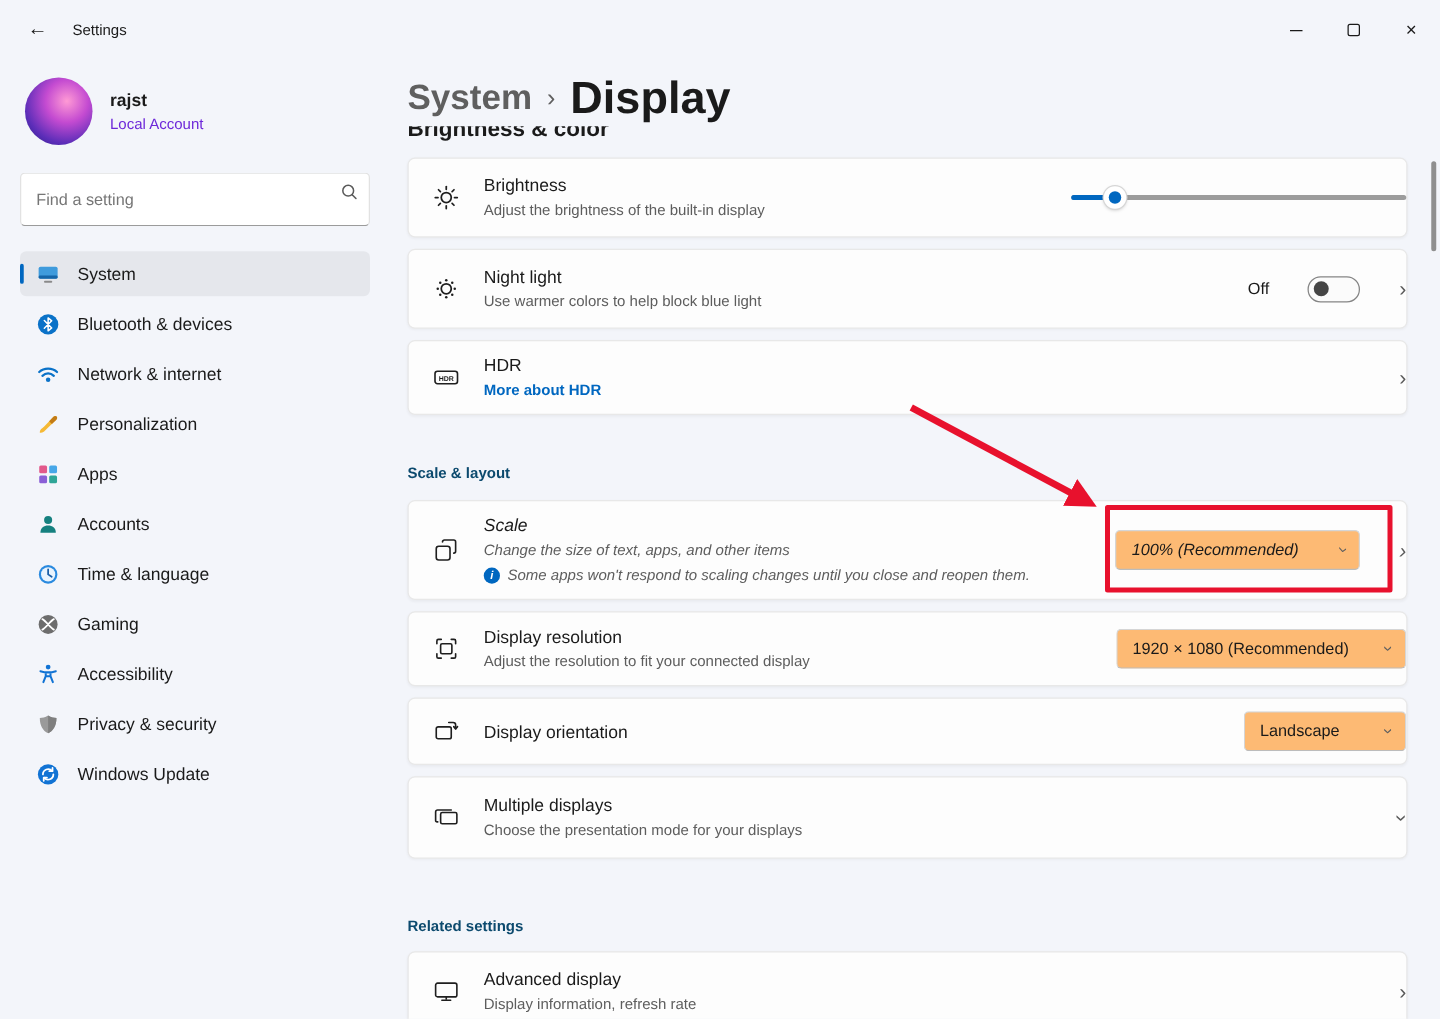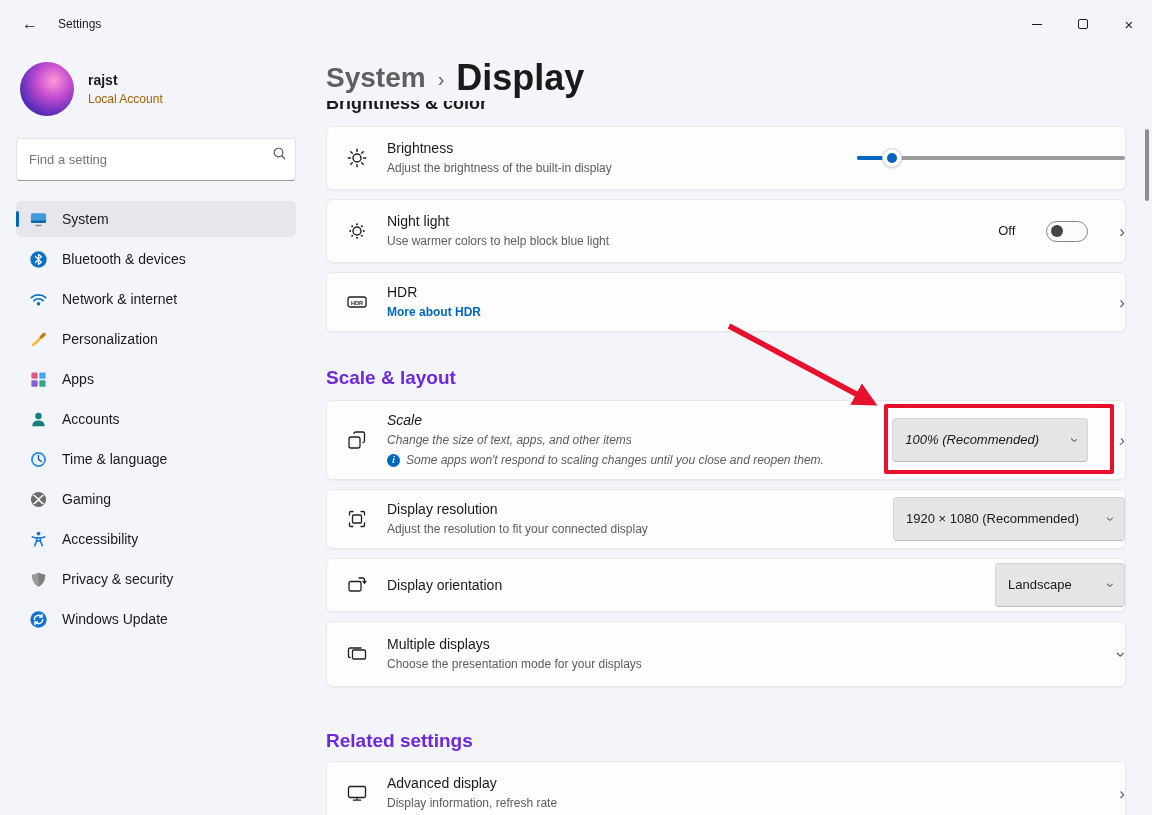--- a/index.html
+++ b/index.html
@@ -20,41 +20,41 @@
   .max-glyph{ width:10px; height:10px; border:1px solid #1a1a1a; border-radius:2px; display:block; }
   
   .app-body{ display:flex; height:767px; }
   .sidebar{ width:312px; flex:0 0 312px; padding:6px 16px 0 16px; }
   .main{ flex:1; padding:0 26px 0 14px; position:relative; }
   
   .user-row{ display:flex; align-items:center; gap:14px; margin:8px 0 22px 4px; }
   .avatar{ width:54px; height:54px; border-radius:50%;
     background:radial-gradient(circle at 62% 35%, #ff9ad5 0%, #c44bd1 35%, #5b2db8 70%, #241a7a 100%); }
   .user-name{ font-size:14px; font-weight:700; color:#1a1a1a; }
-  .user-sub{ font-size:12px; color:#a16207; margin-top:1px; }
+  .user-sub{ font-size:12px; color:#6d28d9; margin-top:1px; }
   .search-wrap{ position:relative; margin-bottom:18px; }
   .search-input{ width:100%; height:43px; border:1px solid #e2e2e2; border-bottom-color:#9b9b9b; border-radius:4px;
     background:#ffffff; padding:0 32px 0 12px; font-size:13px; font-family:inherit; color:#1a1a1a; }
   .search-input::placeholder{ color:#767676; }
   .search-icon{ position:absolute; right:9px; top:8px; }
   .nav{ display:flex; flex-direction:column; }
   .nav-item{ position:relative; display:flex; align-items:center; gap:14px; height:36px; margin:2px 0;
     padding-left:12px; border-radius:5px; cursor:pointer; }
   .nav-item.selected{ background:rgba(0,0,0,0.055); }
   .accent-pill{ position:absolute; left:0; top:50%; transform:translateY(-50%); width:3px; height:16px; border-radius:2px; background:var(--accent); }
   .nav-icon{ width:20px; height:20px; display:flex; align-items:center; justify-content:center; flex:0 0 20px; }
   .nav-label{ font-size:14px; color:#1a1a1a; }
   
   .breadcrumb{ margin-top:10px; height:40px; display:flex; align-items:center; }
   .crumb-parent{ font-size:28px; font-weight:600; color:#5f5f5f; cursor:pointer; }
   .crumb-sep{ font-size:20px; color:#5f5f5f; margin:0 12px; padding-top:2px; }
   .crumb-current{ font-size:36px; font-weight:600; color:#1a1a1a; }
   .clipped-heading{ height:13px; margin-top:3px; overflow:hidden; }
   .clipped-heading span{ display:block; font-size:18px; font-weight:600; line-height:20px; margin-top:-8px; color:#1a1a1a; }
-  .section-heading{ font-size:19px; font-weight:600; line-height:20px; color:#6d28d9; }
+  .section-heading{ font-size:12px; font-weight:600; line-height:20px; color:#0c4a6e; }
   .sh-scale{ margin-top:36px; margin-bottom:12px; }
   .sh-related{ margin-top:44px; margin-bottom:10px; }
   .card{ background:#fdfdfd; border:1px solid #e8e8e8; border-radius:6px; box-shadow:0 1px 2px rgba(0,0,0,0.04);
     display:flex; align-items:center; padding-right:0; margin-bottom:9px; min-height:64px; }
   .card.first{ margin-top:12px; }
   .card.h60{ min-height:60px; } .card.h80{ min-height:80px;font-style:italic; } .card.h54{ min-height:54px; } .card.h66{ min-height:66px; }
   .icon-col{ width:60px; flex:0 0 60px; display:flex; justify-content:center; align-items:center; }
   .text-col{ flex:1; padding:10px 8px 10px 0; }
   .card-title{ font-size:14px; color:#1a1a1a; }
   .card-sub{ font-size:12px; color:#5d5d5d; margin-top:2px; }
@@ -71,21 +71,21 @@
   .slider-track{ position:absolute; left:0; right:0; top:8px; height:4px; border-radius:2px; background:#9c9c9c; }
   .slider-fill{ position:absolute; left:0; top:8px; height:4px; border-radius:2px; background:var(--accent); width:13%; }
   .slider-handle{ position:absolute; top:1px; width:18px; height:18px; border-radius:50%; background:#ffffff;
     box-shadow:0 0 0 1px #d6d6d6, 0 1px 3px rgba(0,0,0,0.25); }
   .slider-handle::after{ content:""; position:absolute; left:4px; top:4px; width:10px; height:10px; border-radius:50%; background:var(--accent); }
   
   .toggle-label{ font-size:13px; color:#1a1a1a; }
   .toggle{ width:42px; height:21px; border:1px solid #858585; border-radius:11px; background:#fbfbfb; position:relative; cursor:pointer; }
   .toggle-knob{ position:absolute; left:4px; top:3px; width:12px; height:12px; border-radius:50%; background:#454545; }
   
-  .dropdown{ height:44px; background:#e5e5e5; border:1px solid #d5d5d5; border-bottom-color:#bcbcbc; border-radius:4px;
+  .dropdown{ height:32px; background:#fdba74; border:1px solid #d5d5d5; border-bottom-color:#bcbcbc; border-radius:4px;
     display:flex; align-items:center; justify-content:space-between; padding:0 10px 0 12px; cursor:pointer; gap:10px; }
   .dropdown-value{ font-size:13px; color:#1a1a1a; white-space:nowrap; }
   .dd-chev{ font-size:14px; color:#5f5f5f; transform:rotate(90deg); display:inline-block; line-height:1; }
   .dd-scale{ width:196px; } .dd-res{ width:232px; } .dd-orient{ width:130px; }
   
   .annotation-rect{ position:absolute; left:884px; top:404px; width:230px; height:70px; border:4px solid var(--annotation);
     border-radius:2px; z-index:50; pointer-events:none; }
   .annotation-svg{ position:absolute; left:0; top:0; width:1152px; height:815px; z-index:50; pointer-events:none; }
   
   .scroll-thumb{ position:absolute; right:3px; top:129px; width:4px; height:72px; background:#8f8f8f; border-radius:2px; cursor:pointer; z-index:40; }

